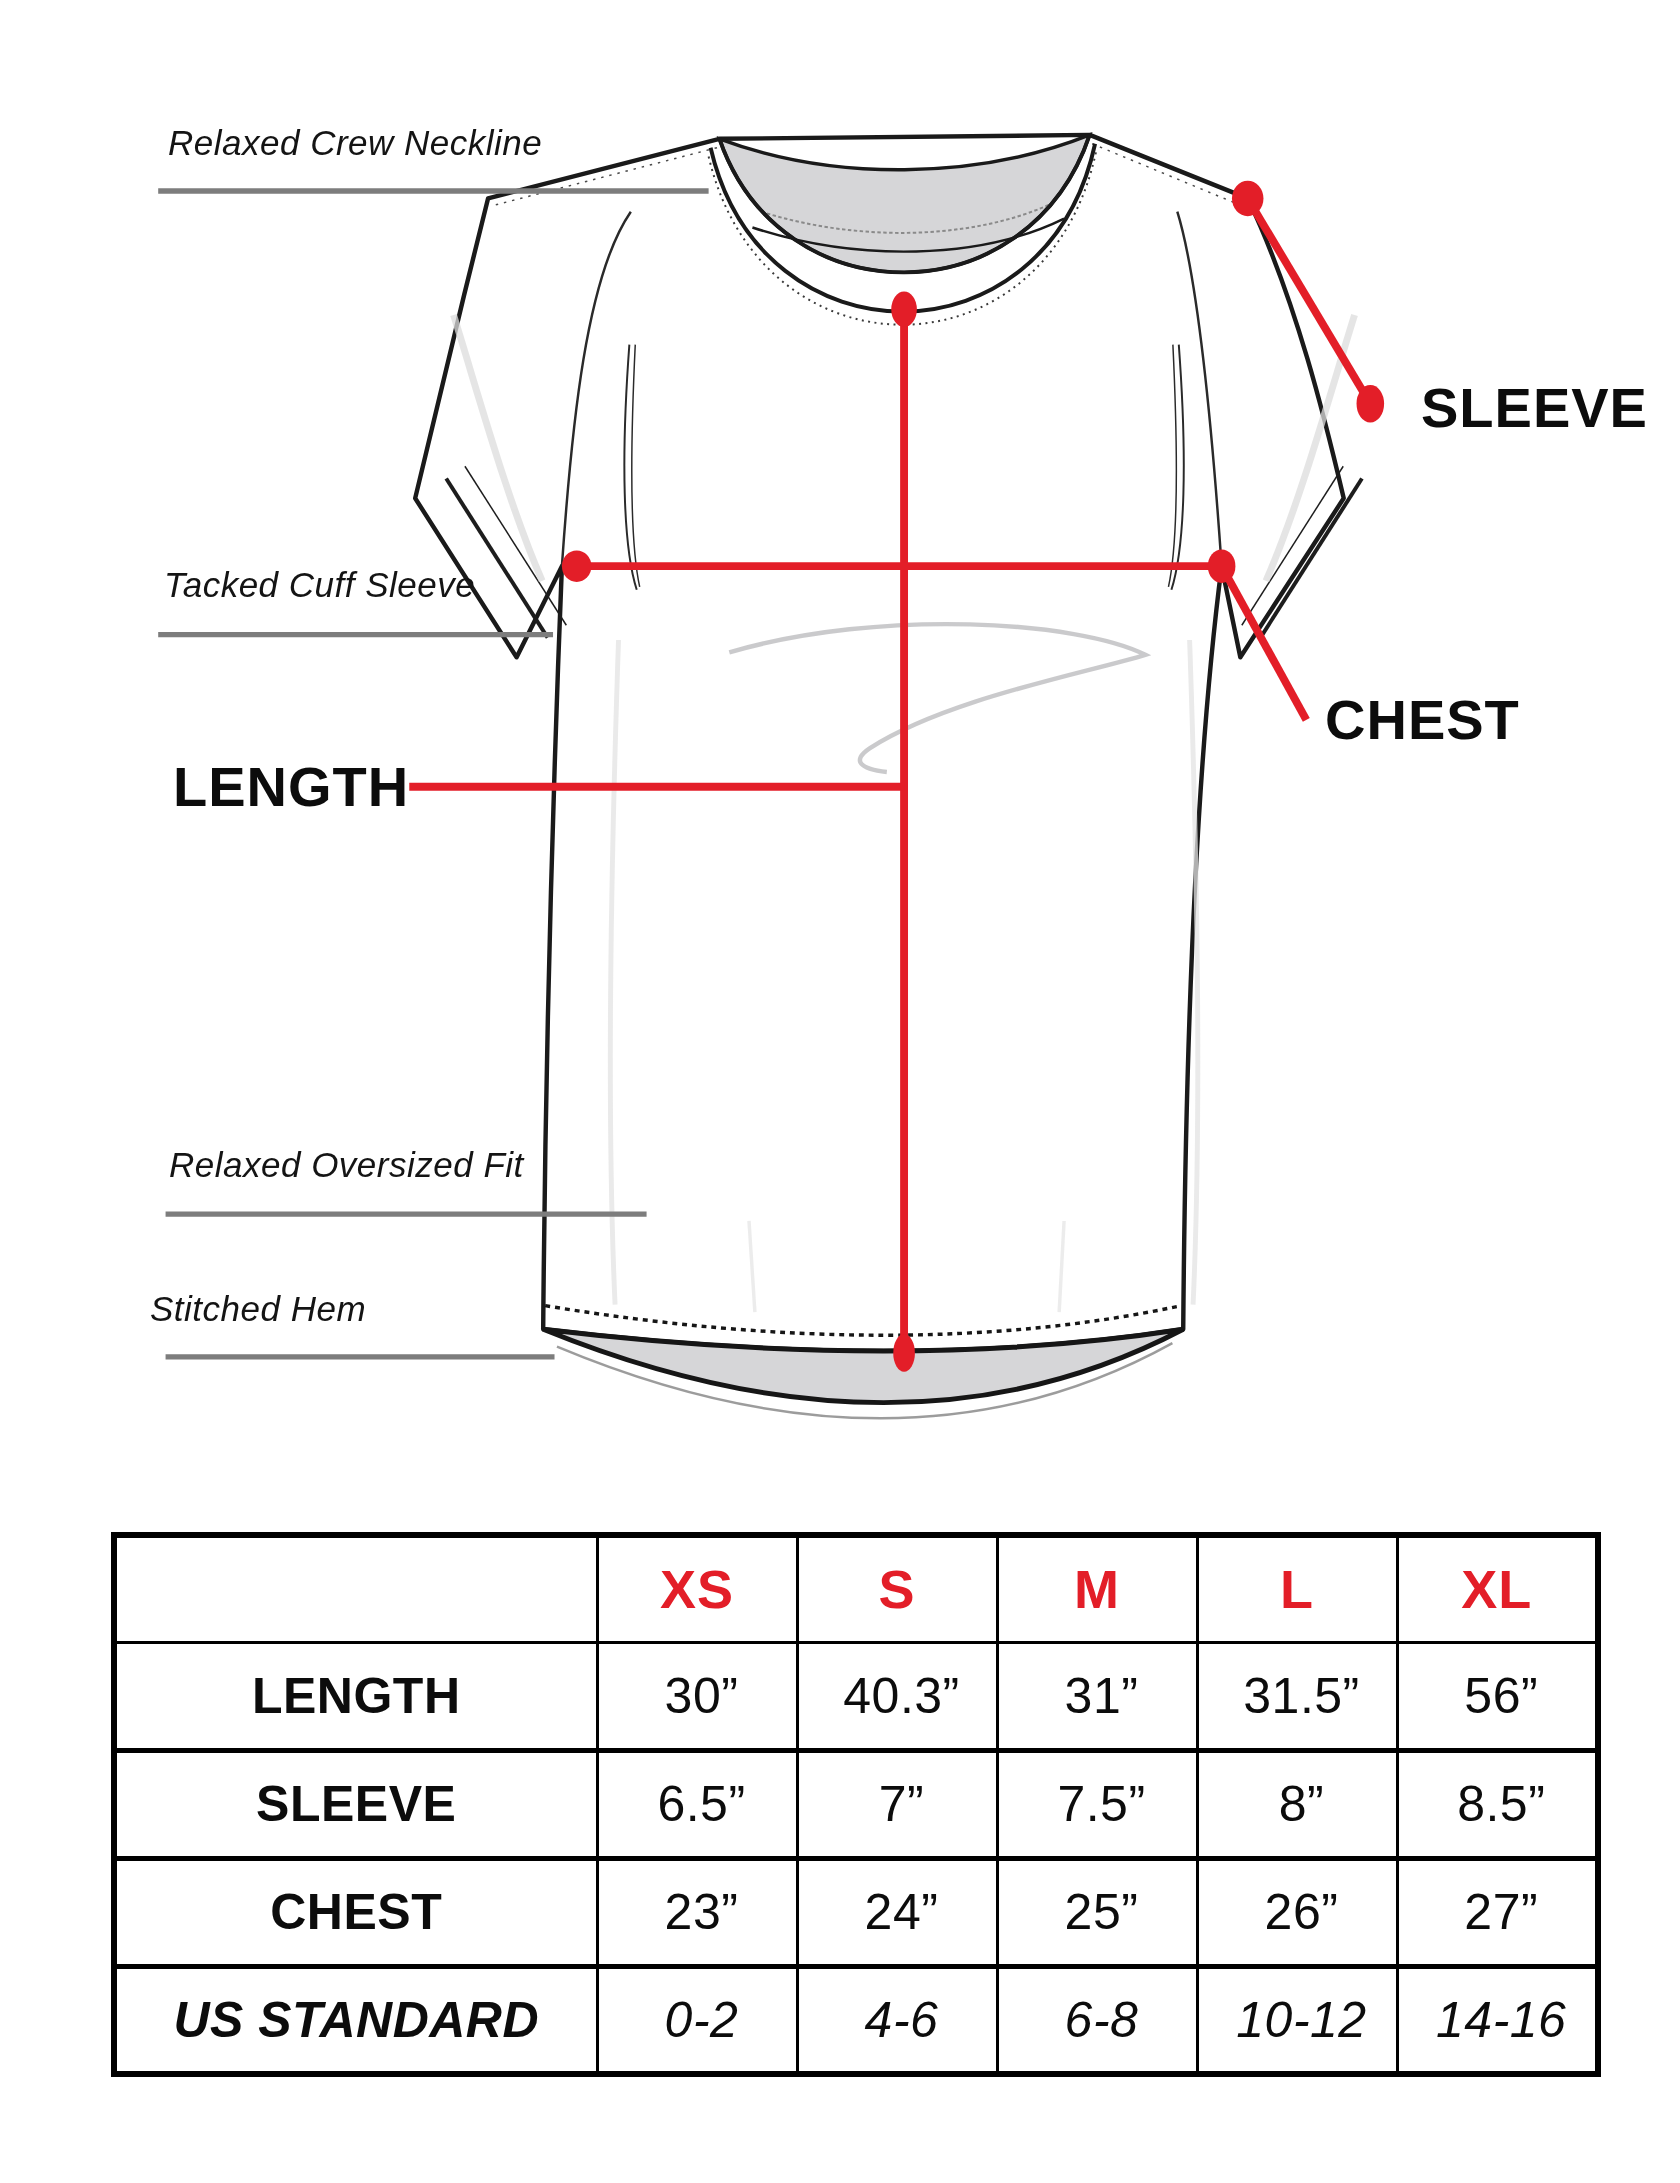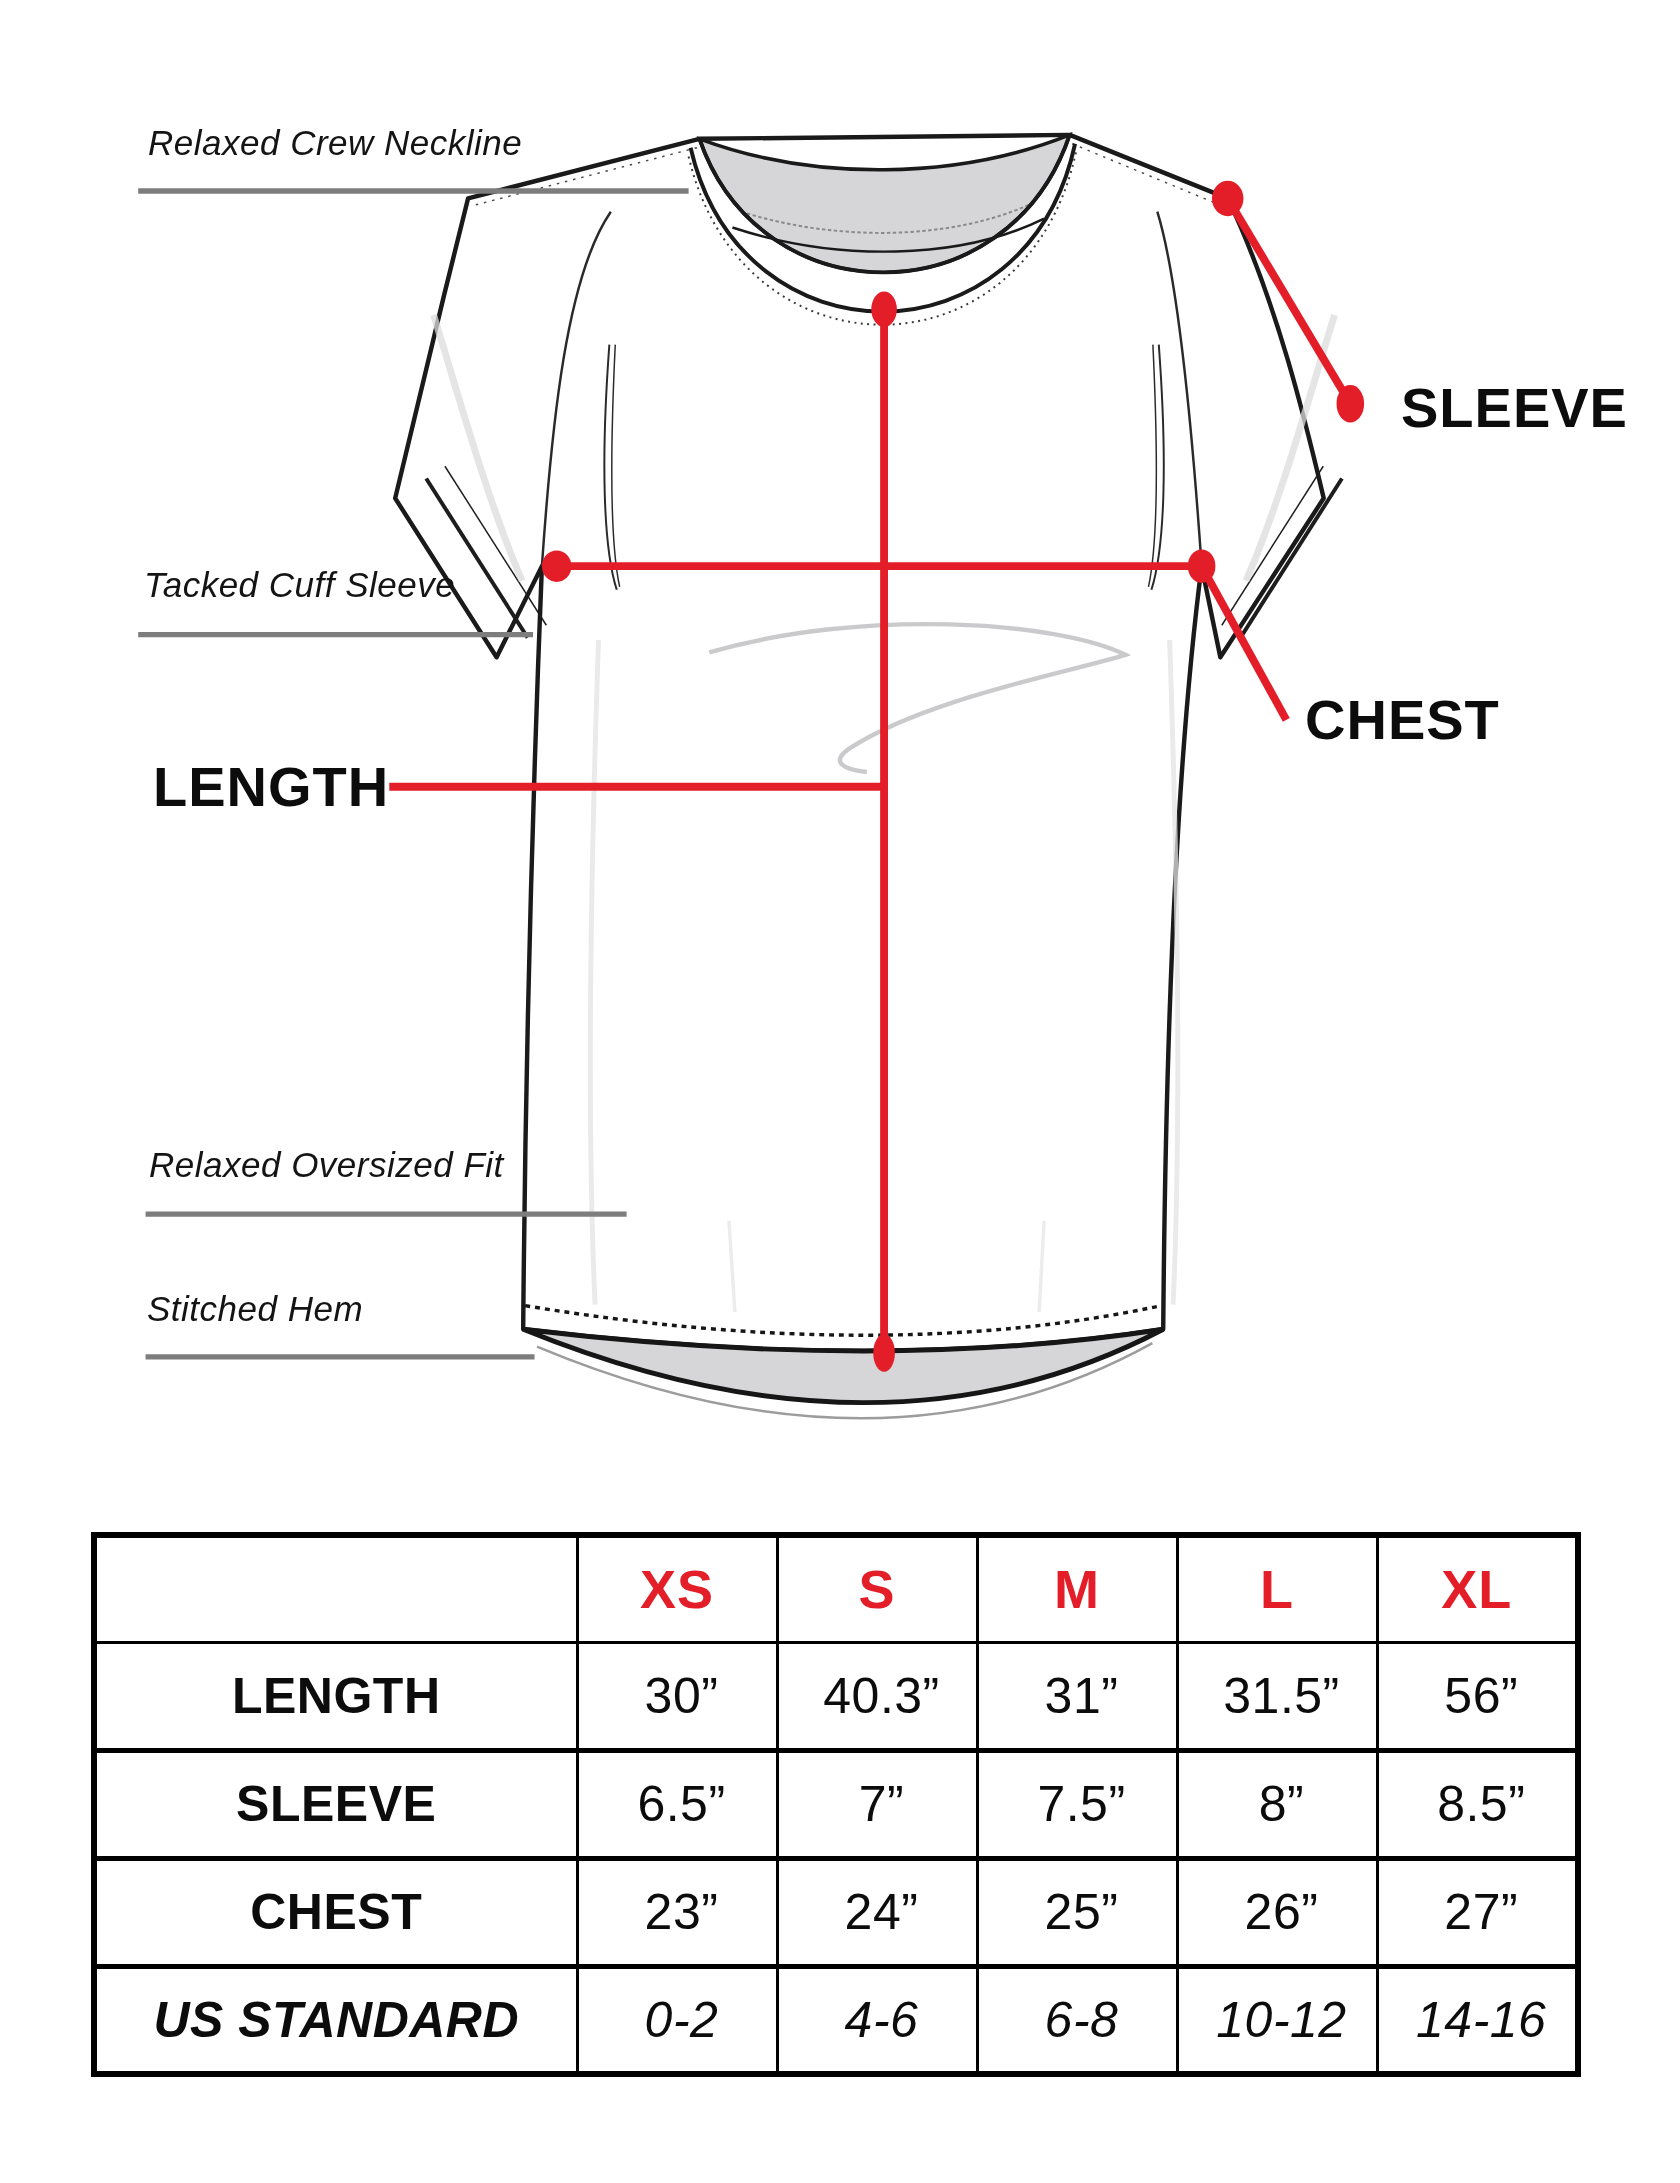--- a/index.html
+++ b/index.html
@@ -9,21 +9,21 @@
     --panel-gray:#d6d6d8;
     --line-black:#1a1a1a;
     --text-black:#0c0c0c;
   }
   *{margin:0;padding:0;box-sizing:border-box;}
   html,body{background:#ffffff;}
   body{
     width:1681px;height:2183px;position:relative;overflow:hidden;
     font-family:"Liberation Sans", sans-serif;color:var(--text-black);
   }
-  .stage{position:absolute;inset:0;}
+  .stage{position:absolute;inset:0;margin-left:20px;}
   svg.drawing{position:absolute;left:0;top:0;width:1681px;height:2183px;}
 
   .note{
     position:absolute;font-style:italic;font-weight:normal;
     font-size:35px;line-height:1.1;color:#141414;letter-spacing:0.5px;
     white-space:nowrap;
   }
   .measure-label{
     position:absolute;font-weight:bold;font-size:56px;line-height:1;
     color:var(--text-black);letter-spacing:1px;white-space:nowrap;
@@ -155,21 +155,21 @@
   <div class="measure-label" style="left:1401px;top:380px">SLEEVE</div>
 
   <div class="note" style="left:144px;top:566px">Tacked Cuff Sleeve</div>
 
   <div class="measure-label" style="left:1305px;top:692px">CHEST</div>
 
   <div class="measure-label" style="left:153px;top:759px">LENGTH</div>
 
   <div class="note" style="left:149px;top:1146px">Relaxed Oversized Fit</div>
 
-  <div class="note" style="left:147px;top:1290px">Stitched Hem</div>
+  <div class="note" style="left:130px;top:1290px">Stitched Hem</div>
 
   <div class="size-table">
     <table>
       <colgroup>
         <col style="width:483px">
         <col style="width:200px">
           <col style="width:200px">
           <col style="width:200px">
           <col style="width:200px">
           <col style="width:201px">

